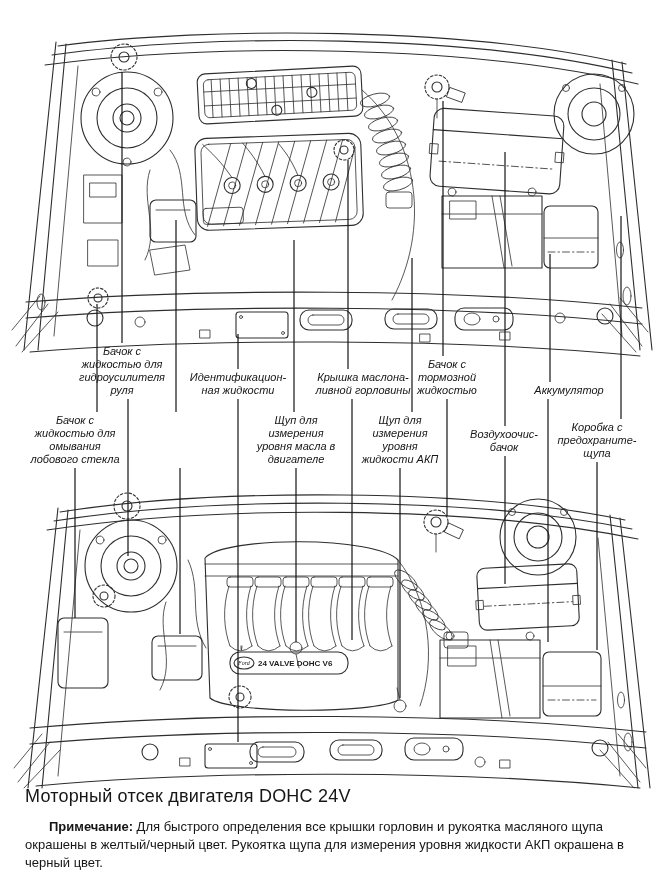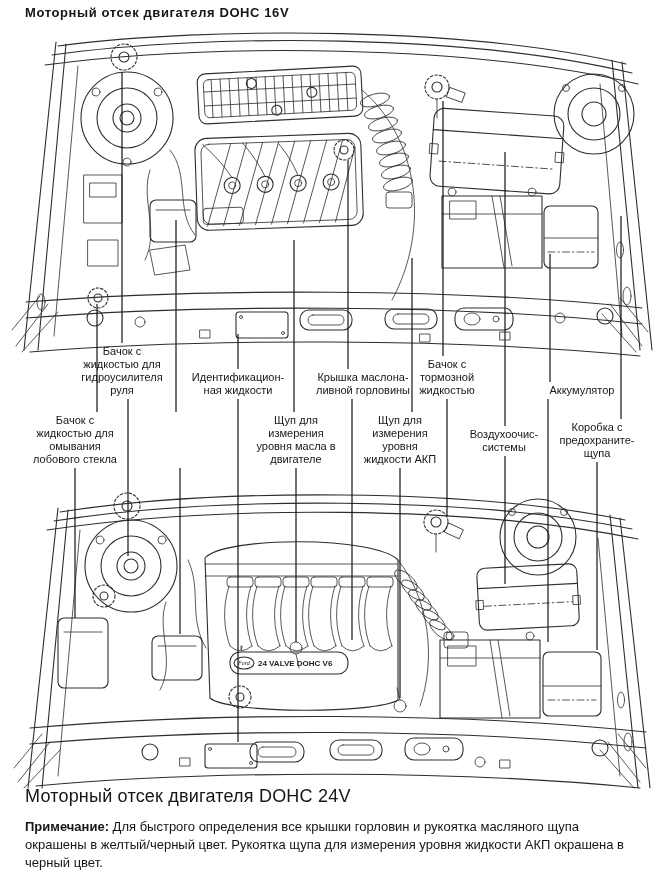--- a/index.html
+++ b/index.html
@@ -1,38 +1,37 @@
 <!DOCTYPE html>
 <html><head>
 <meta charset="utf-8">
 <style>
   html,body{margin:0;padding:0;background:#e8e8e8;}
   .page{position:relative;width:658px;height:876px;background:#ffffff;overflow:hidden;
         font-family:"Liberation Sans","DejaVu Sans",sans-serif;color:#161616;margin:0 auto;}
   .title{position:absolute;left:25px;top:5px;font-size:13px;font-weight:bold;letter-spacing:.6px;}
   svg.illu{position:absolute;left:0;top:0;}
   .callout{position:absolute;font-size:11px;line-height:13px;text-align:center;
-           white-space:pre-line;color:#161616;}
+           white-space:pre-line;color:#161616;font-style:italic;}
   .caption{position:absolute;left:25px;top:786px;font-size:18px;letter-spacing:.2px;}
   .note{position:absolute;left:25px;top:818px;width:618px;font-size:13px;line-height:18px;}
-  .note b{font-weight:bold;}
+  .note b{font-weight:bold;margin-left:24px;}
   .inkline{stroke:#2e2e2e;fill:none;stroke-width:1.1;stroke-linecap:round;stroke-linejoin:round;}
   .thin{stroke-width:.8;}
   .leader{stroke:#141414;fill:none;stroke-width:1.2;}
   .badgetext{font-family:"Liberation Sans","DejaVu Sans",sans-serif;font-weight:bold;
              font-size:8px;fill:#1c1c1c;stroke:none;}
   .fordtext{font-family:"Liberation Serif","DejaVu Serif",serif;font-style:italic;
             font-size:6px;fill:#1c1c1c;stroke:none;}
 </style>
 </head>
 <body>
 
 <div class="page">
 
-  <div class="title">Моторный отсек двигателя DOHC 16V</div>
 
   <svg class="illu" width="658" height="876" viewBox="0 0 658 876">
 
     <g class="inkline">
 
       <path d="M58,46 C210,26 470,27 626,64"></path>
       <path d="M52,55 C210,33 470,34 632,73"></path>
       <path d="M45,65 C210,43 470,44 638,84"></path>
 
       <path d="M56,42 L24,350"></path>
@@ -375,36 +374,36 @@
 жидкостью для
 гидроусилителя
 руля</div>
   <div class="callout" style="left:182px;top:371px;width:112px">Идентификацион-
 ная жидкости</div>
   <div class="callout" style="left:295px;top:371px;width:136px">Крышка маслона-
 ливной горловины</div>
   <div class="callout" style="left:405px;top:358px;width:84px">Бачок с
 тормозной
 жидкостью</div>
-  <div class="callout" style="left:537px;top:384px;width:90px">Аккумулятор</div>
+  <div class="callout" style="left:524px;top:384px;width:90px">Аккумулятор</div>
 
   <div class="callout" style="left:16px;top:414px;width:118px">Бачок с
 жидкостью для
 омывания
 лобового стекла</div>
   <div class="callout" style="left:242px;top:414px;width:108px">Щуп для
 измерения
 уровня масла в
 двигателе</div>
   <div class="callout" style="left:352px;top:414px;width:96px">Щуп для
 измерения
 уровня
 жидкости АКП</div>
   <div class="callout" style="left:454px;top:428px;width:100px">Воздухоочис-
-системы</div>
+бачок</div>
   <div class="callout" style="left:546px;top:421px;width:102px">Коробка с
 предохраните-
 щупа</div>
 
   <div class="caption">Моторный отсек двигателя DOHC 24V</div>
 
   <div class="note"><b>Примечание:</b><span> Для быстрого определения все крышки горловин и рукоятка масляного щупа окрашены в желтый/черный цвет. Рукоятка щупа для измерения уровня жидкости АКП окрашена в черный цвет.</span></div>
 
 </div>
 

